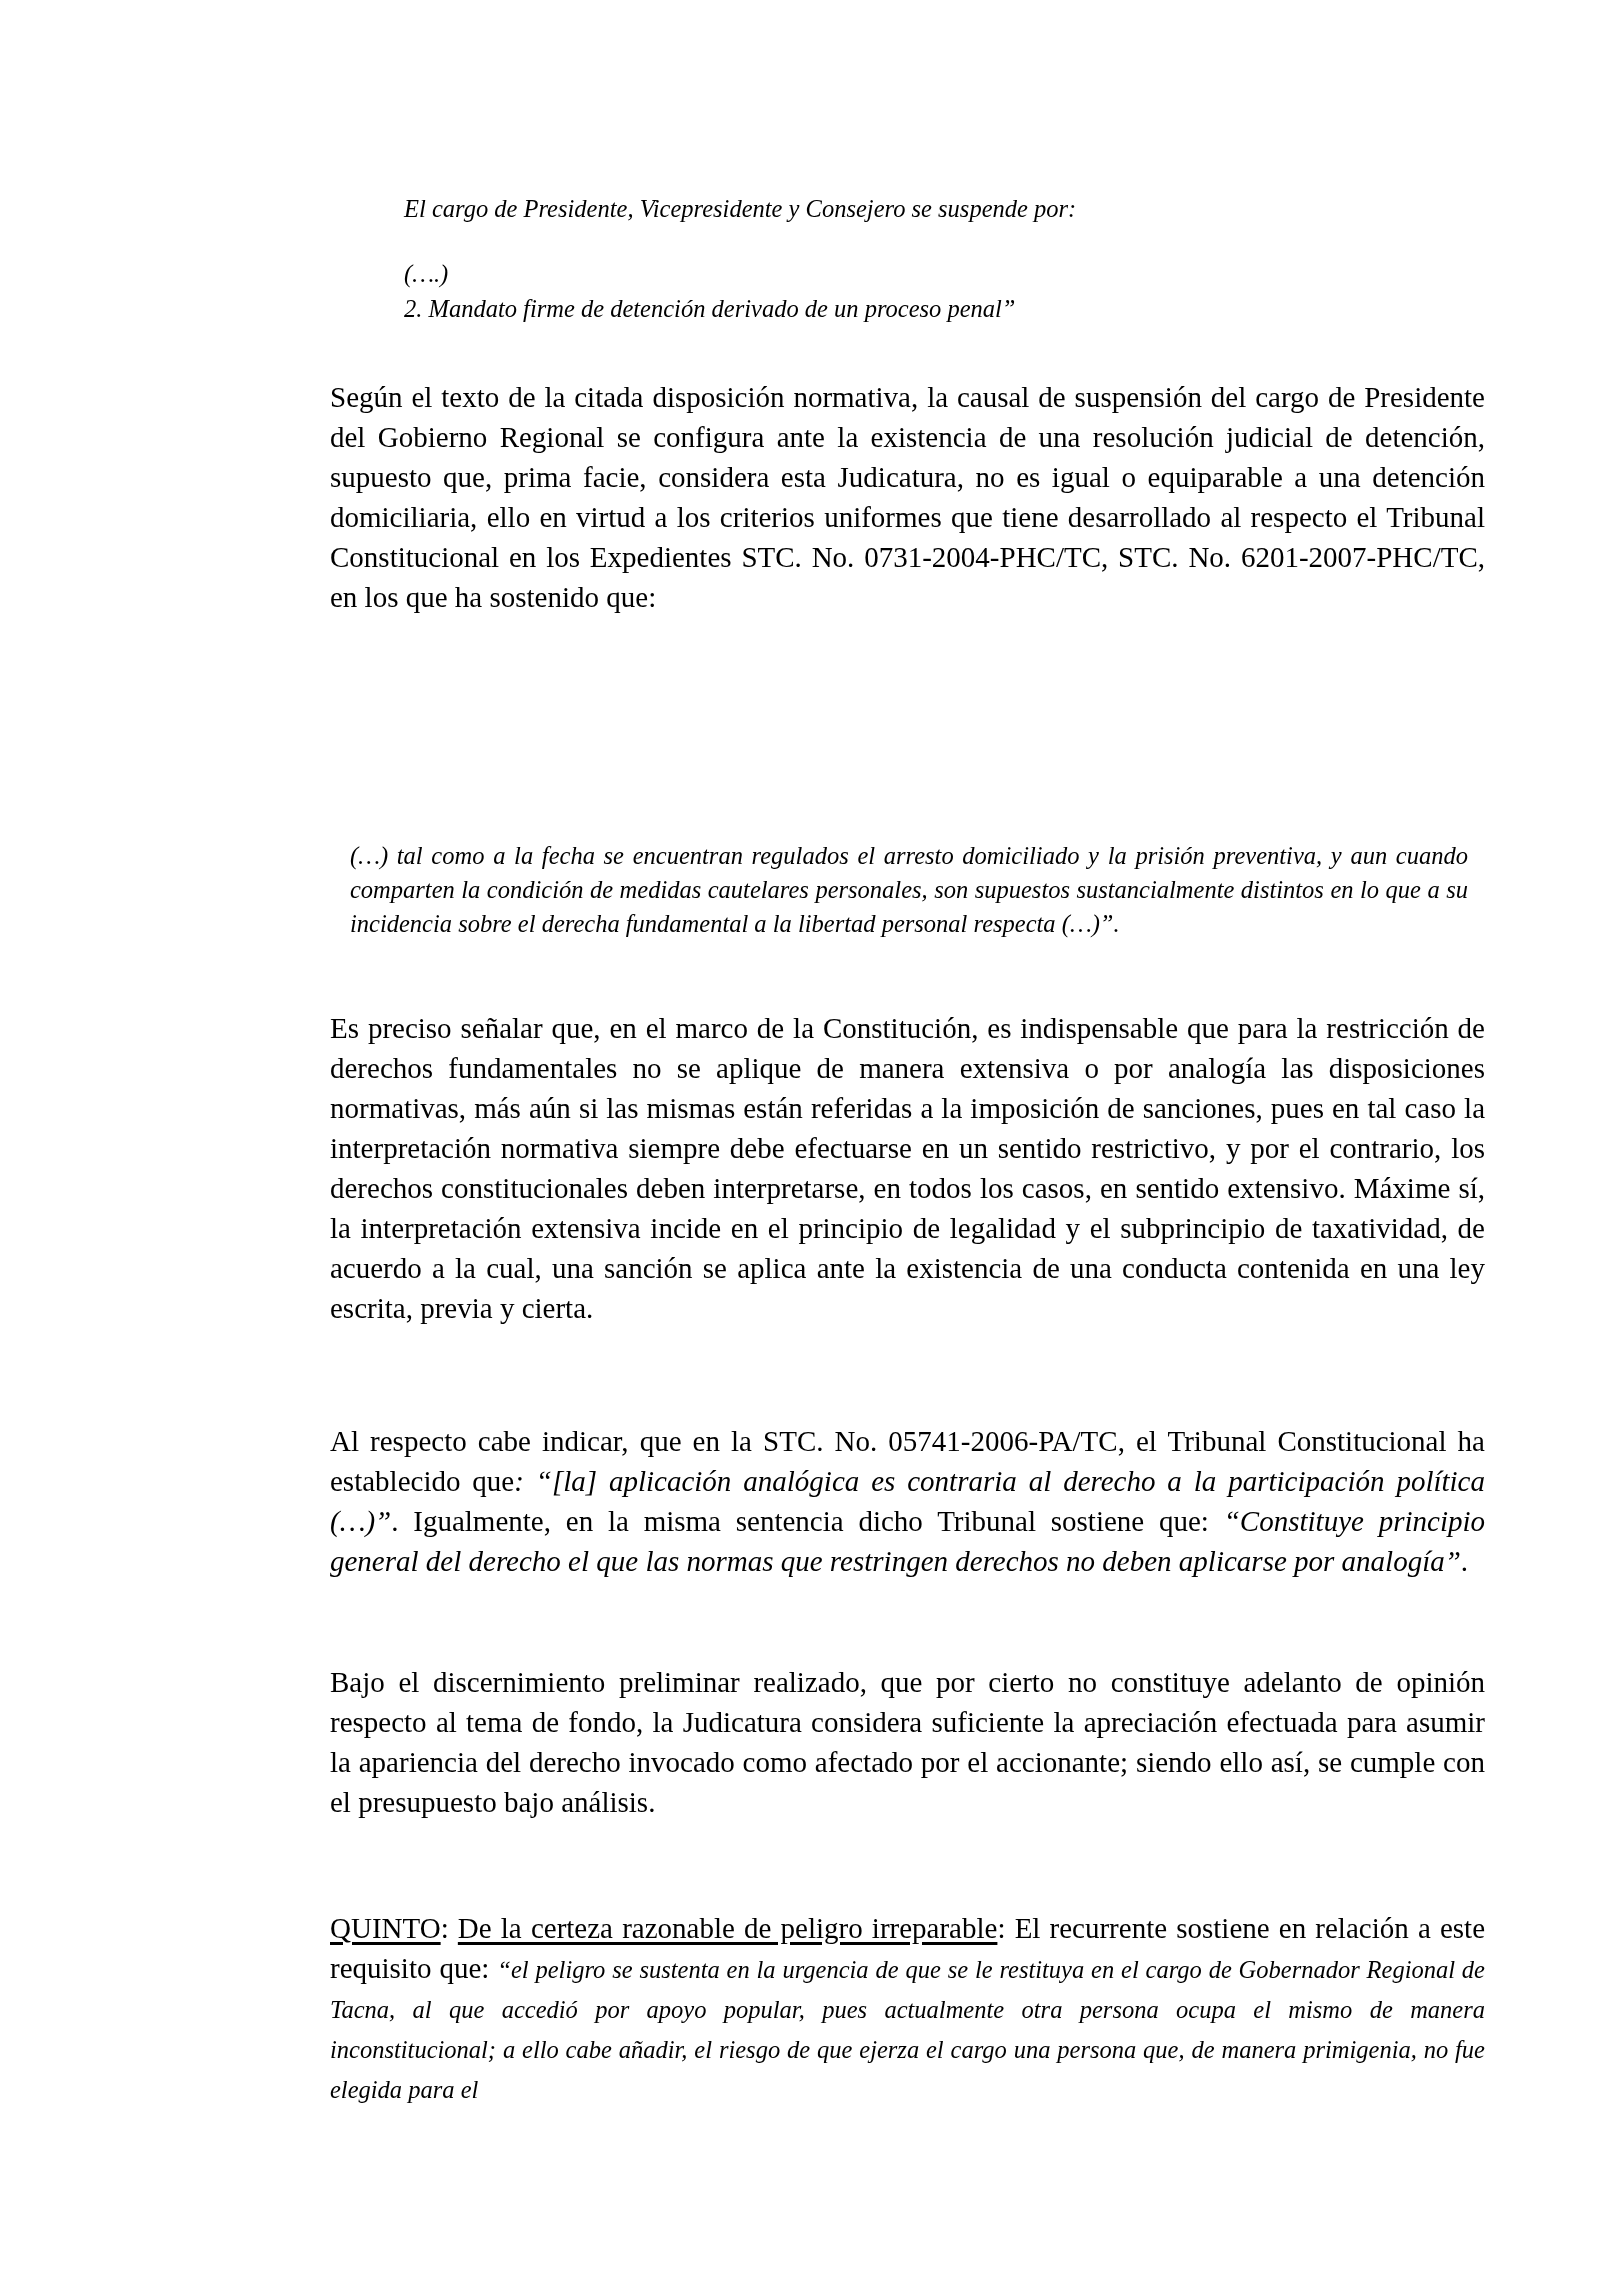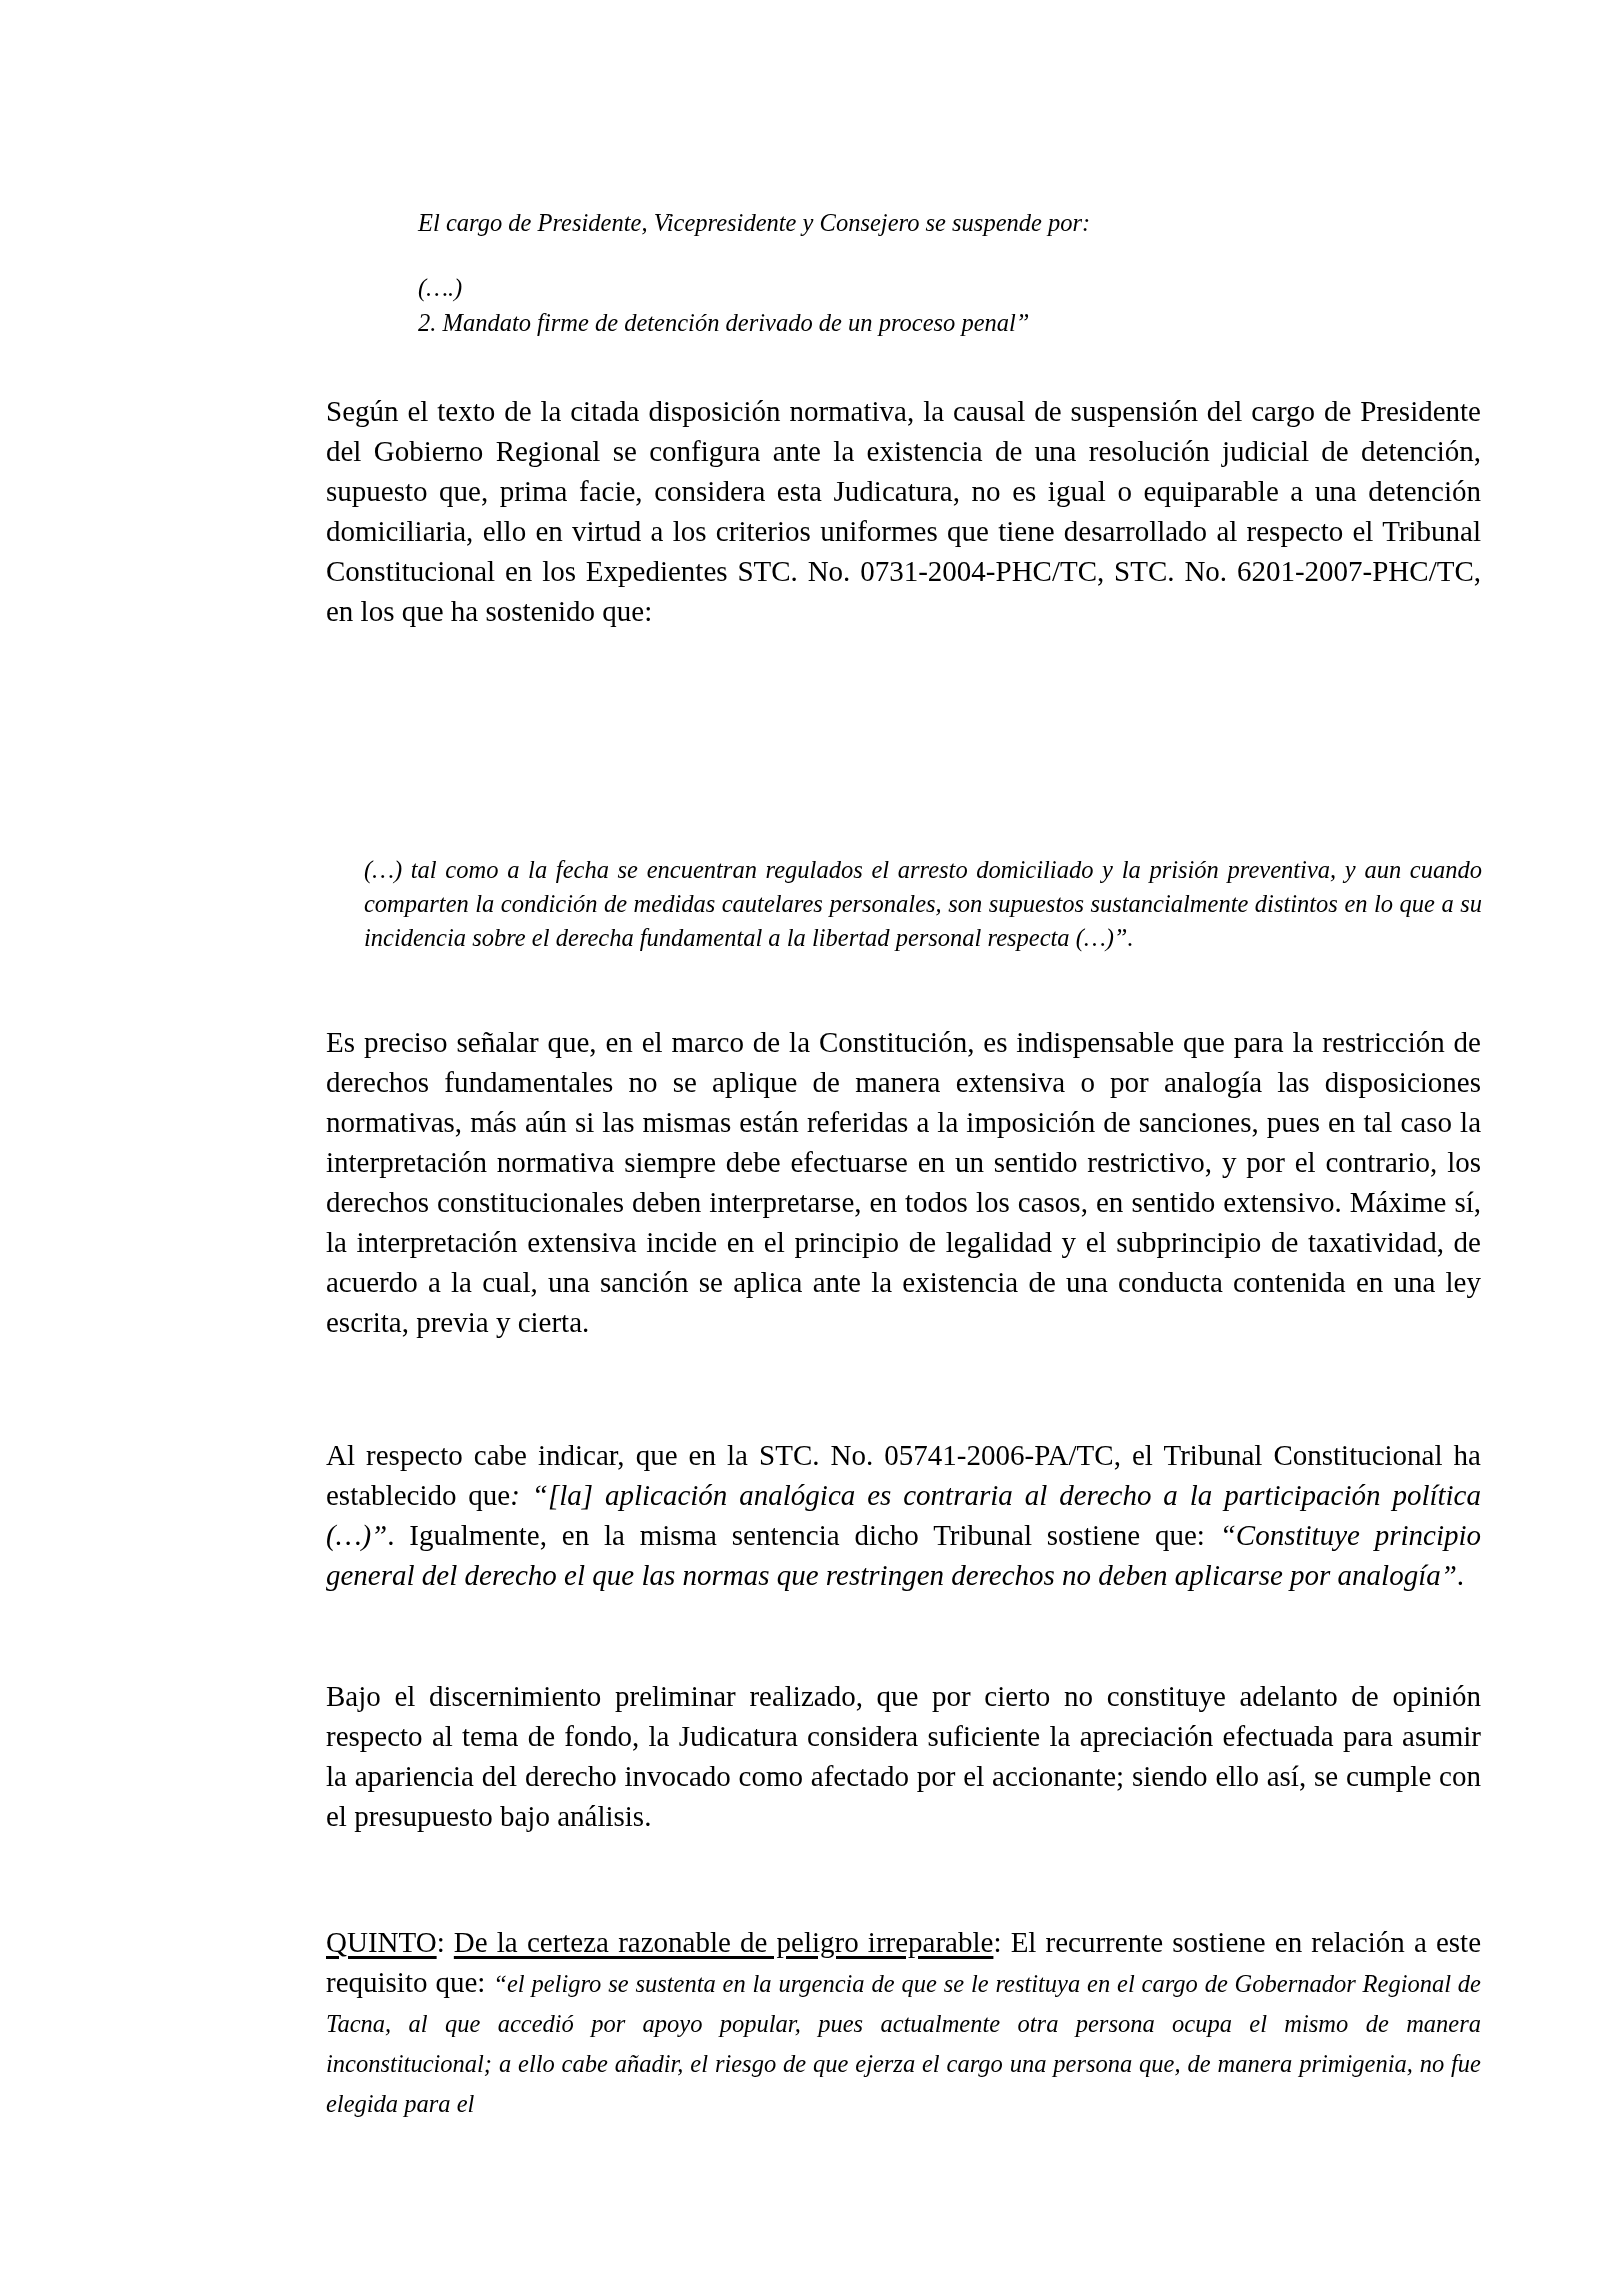--- a/index.html
+++ b/index.html
@@ -18,24 +18,24 @@
     .page {
       position: absolute;
       left: 0;
       top: 0;
       width: 1620px;
       height: 2293px;
       background: #ffffff;
     }
     .block {
       position: absolute;
-      margin: 16px;
+      margin: 2px;
     }
     .main {
-      left: 310px;
+      left: 328px;
       width: 1155px;
       font-size: 29px;
       line-height: 40px;
       text-align: justify;
       text-align-last: left;
     }
     .quote-intro {
       left: 402px;
       width: 1059px;
       font-size: 24.5px;

